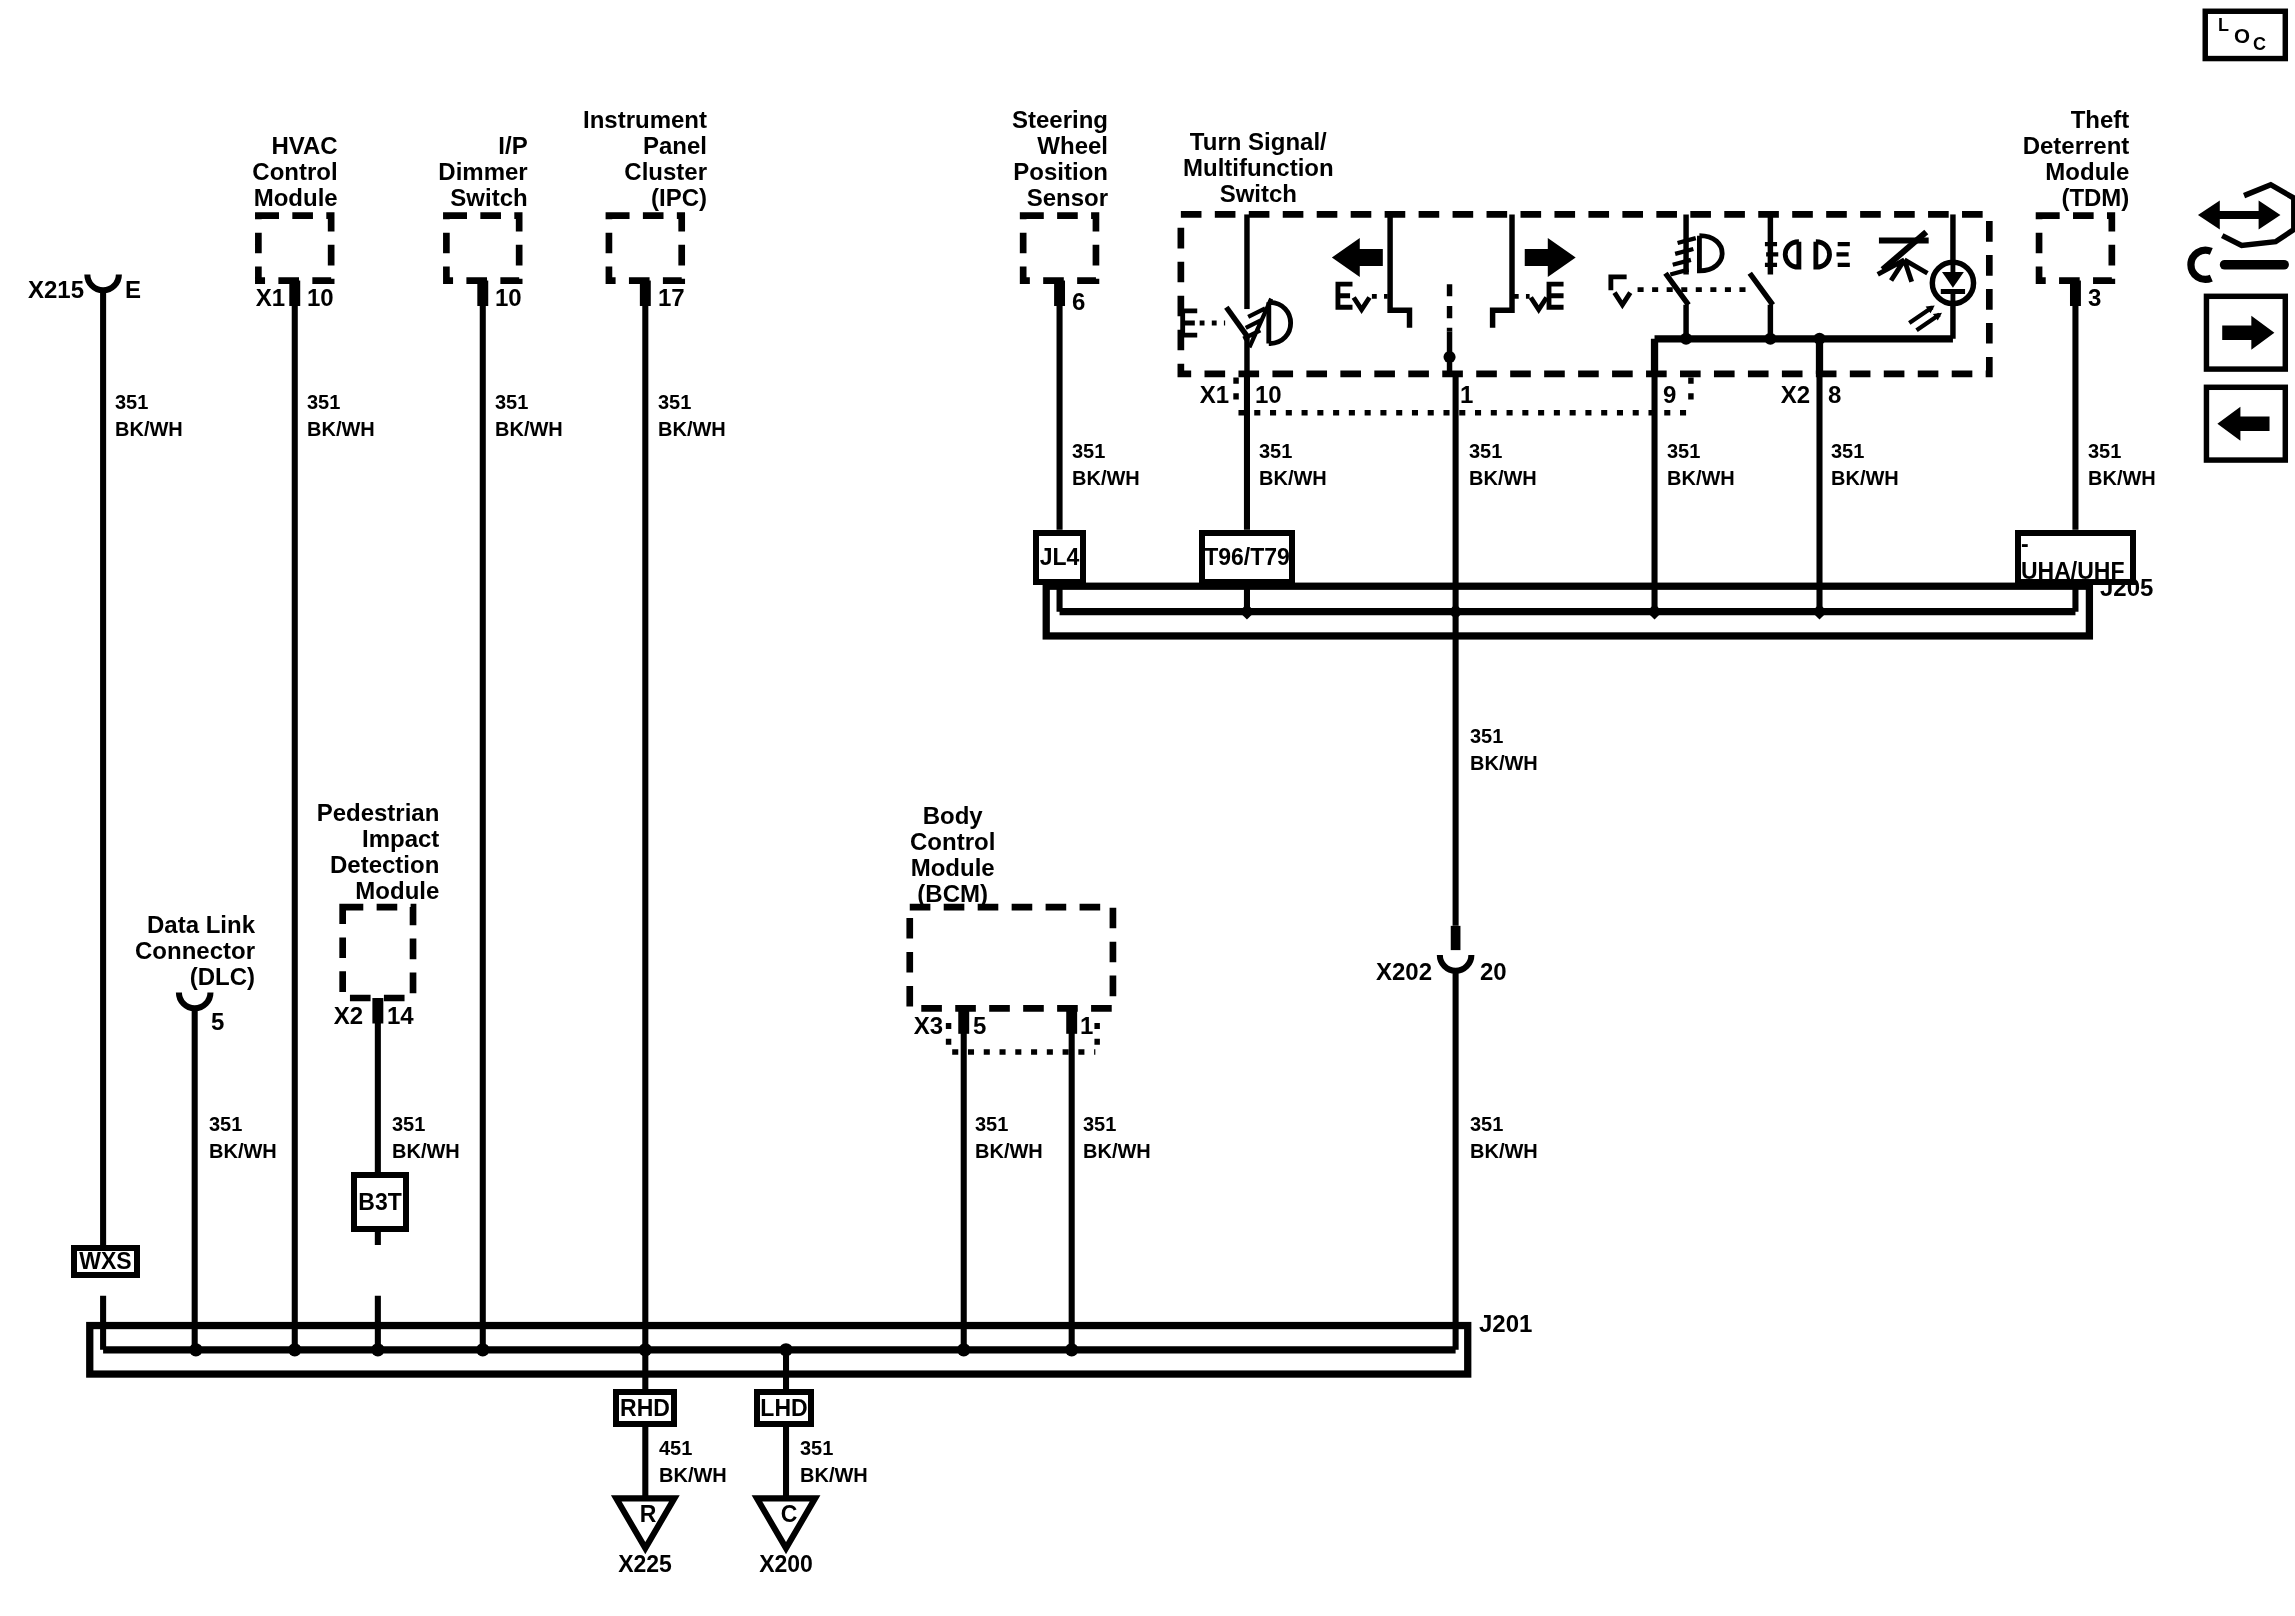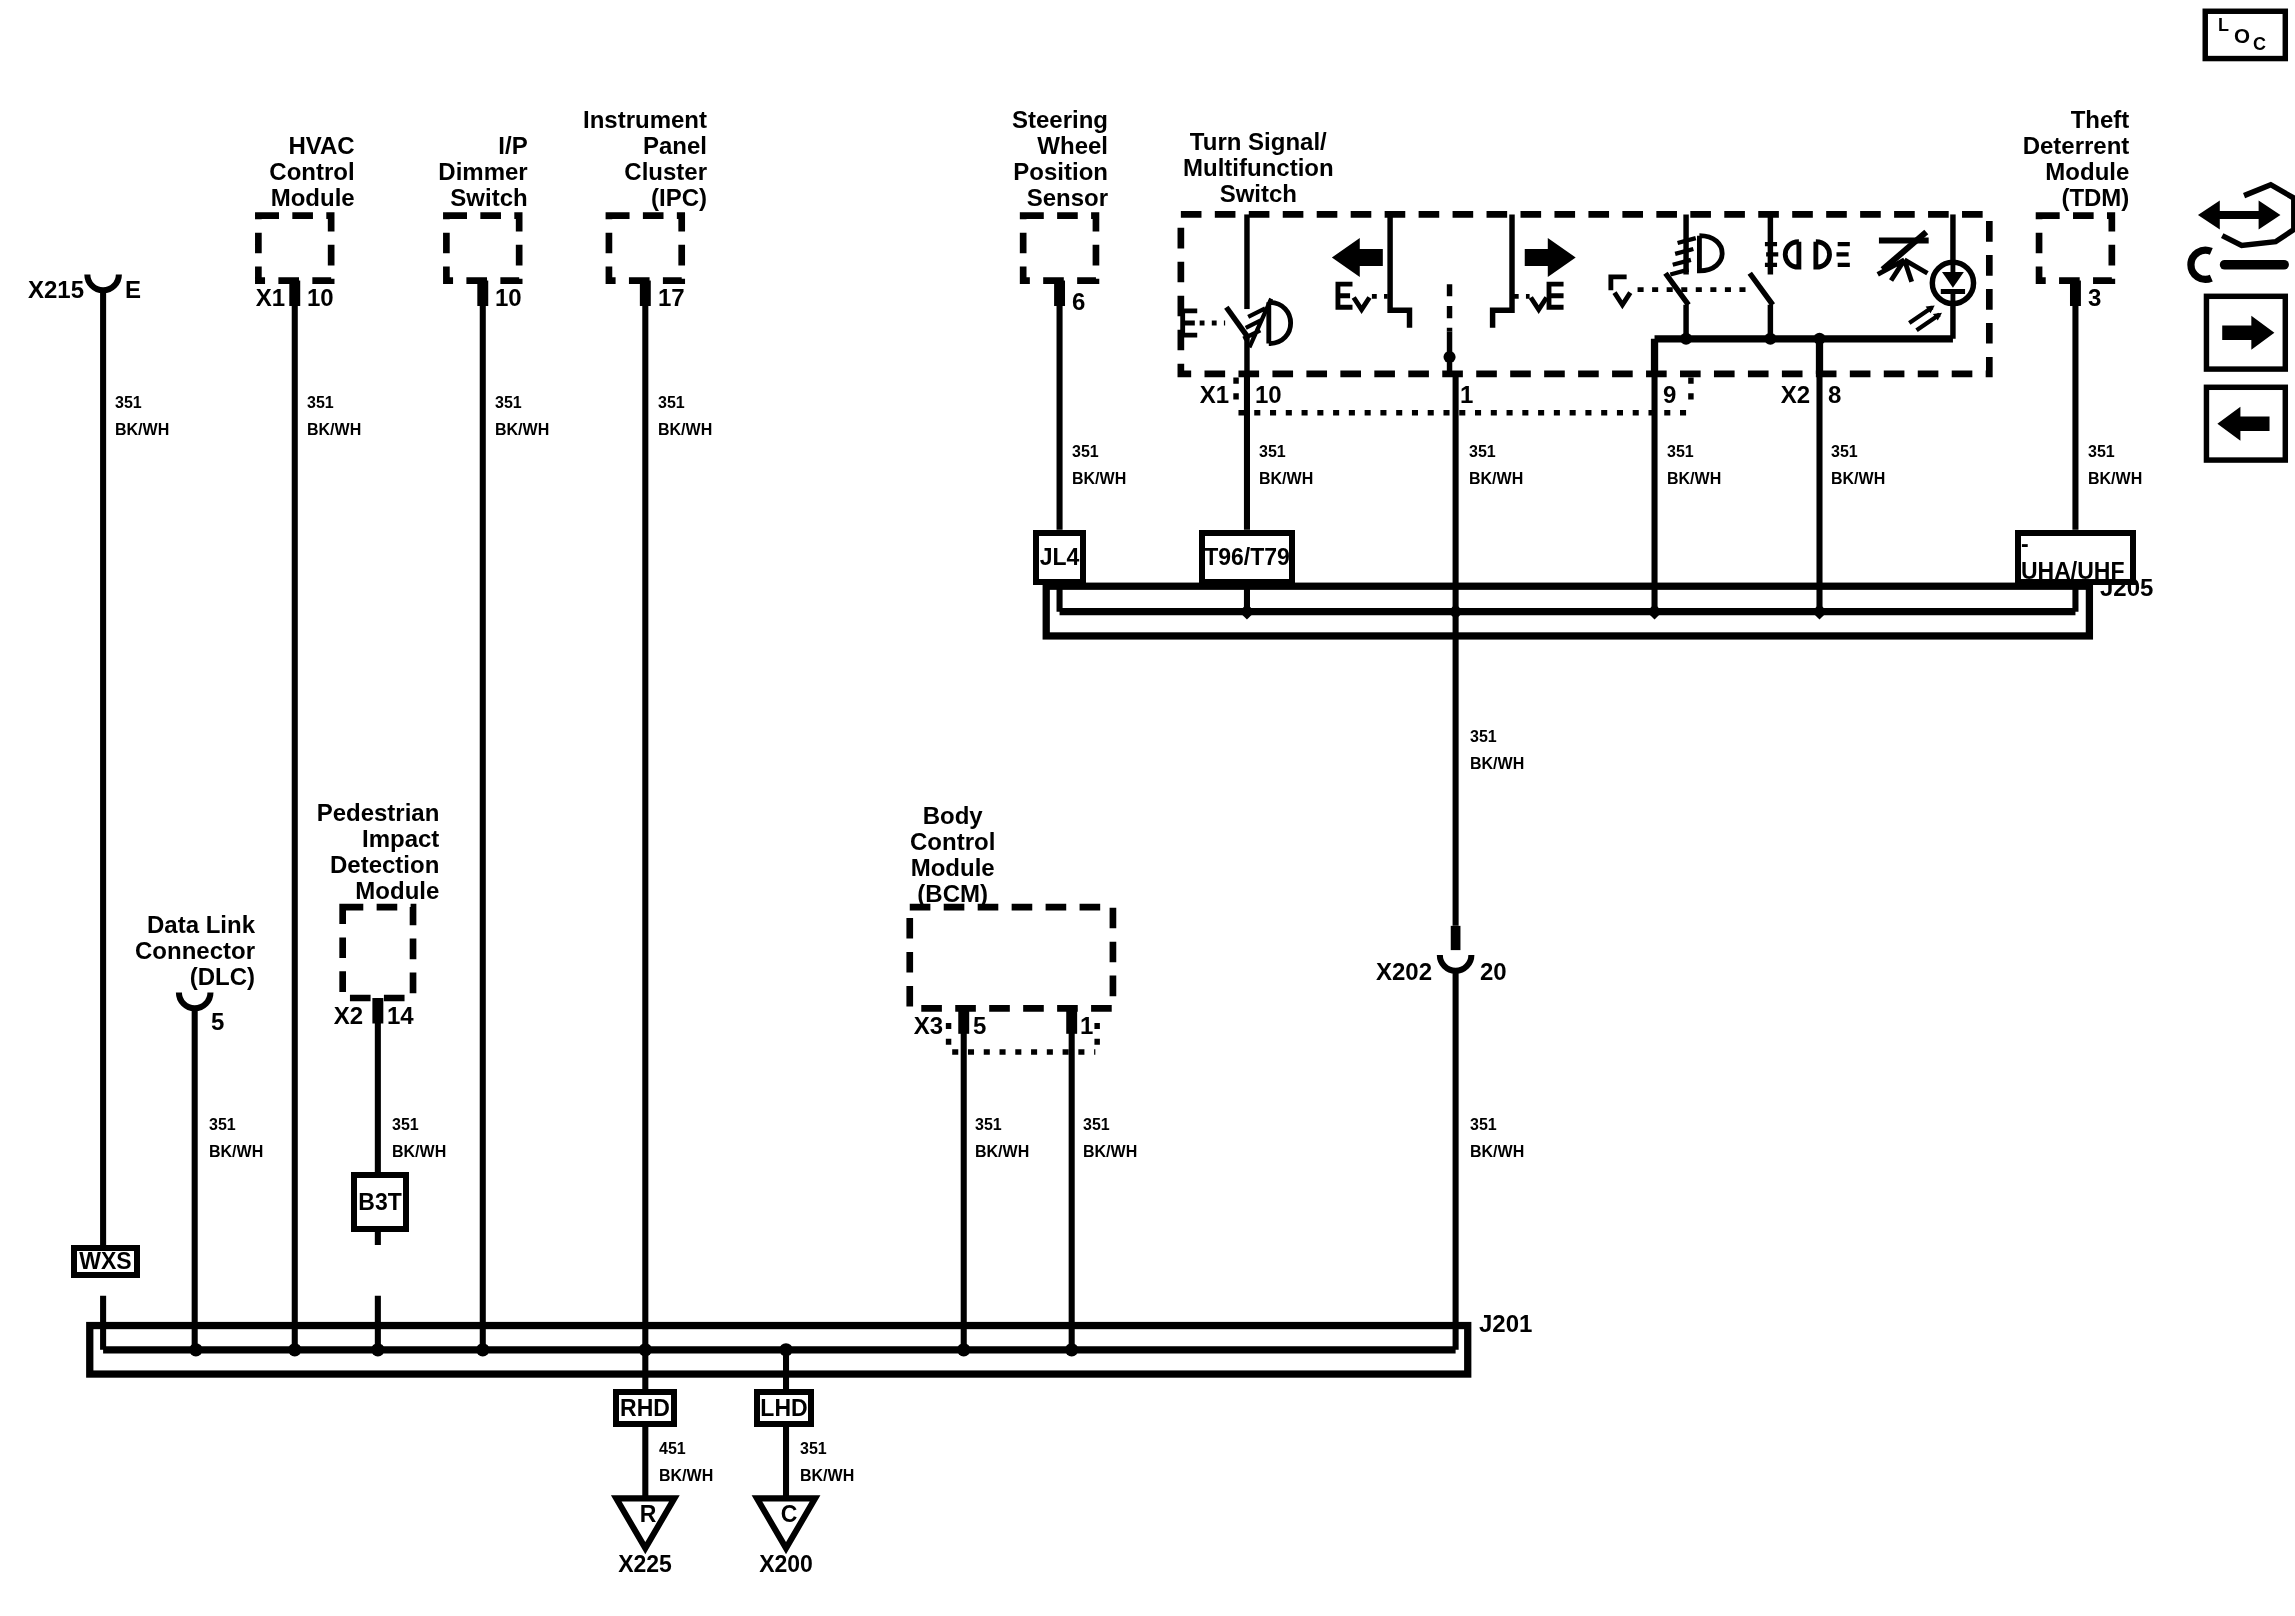--- a/index.html
+++ b/index.html
@@ -2,21 +2,21 @@
 <html style="font-size:9.7px"><head>
 <meta charset="utf-8">
 <style>
   html,body{margin:0;padding:0;background:#fff;}
   .stage{position:relative;width:2295px;height:1617px;background:#fff;overflow:hidden;
          font-family:"Liberation Sans",sans-serif;color:#000;}
   svg.lines{position:absolute;left:0;top:0;}
   .t{position:absolute;font-size:24px;font-weight:bold;line-height:26px;text-align:center;}
   .ctr{transform:translateX(-50%);text-align:right;}
   .p{position:absolute;font-size:24px;font-weight:bold;white-space:nowrap;}
-  .w{position:absolute;font-size:16px;font-weight:bold;line-height:27px;}
+  .w{position:absolute;font-size:20px;font-weight:bold;line-height:27px;}
   .bx{position:absolute;border:6px solid #000;background:#fff;box-sizing:border-box;
       display:flex;align-items:center;justify-content:center;font-size:23px;font-weight:bold;}
   .gl{position:absolute;font-size:23px;font-weight:bold;transform:translateX(-50%);}
   .loc{position:absolute;font-weight:bold;}
 </style>
 </head>
 <body>
 
 <div class="stage">
 
@@ -181,21 +181,21 @@
       <rect x="3638" y="488" width="130" height="120" stroke-width="9"></rect>
       <path d="M3664,536 H3712 V520 L3750,548 L3712,576 V560 H3664 Z" fill="#000" stroke="none"></path>
     </g>
     <g>
       <rect x="3638" y="638" width="130" height="120" stroke-width="9"></rect>
       <path d="M3742,686 H3694 V670 L3656,698 L3694,726 V710 H3742 Z" fill="#000" stroke="none"></path>
     </g>
   </g>
 </svg>
 
-<div class="t ctr" style="left:312px;top:133px">
+<div class="t ctr" style="left:295px;top:133px">
   <div>HVAC</div>
       <div>Control</div>
       <div>Module</div>
 </div>
 <div class="t ctr" style="left:483px;top:133px">
   <div>I/P</div>
       <div>Dimmer</div>
       <div>Switch</div>
 </div>
 <div class="t ctr" style="left:645px;top:107px">

